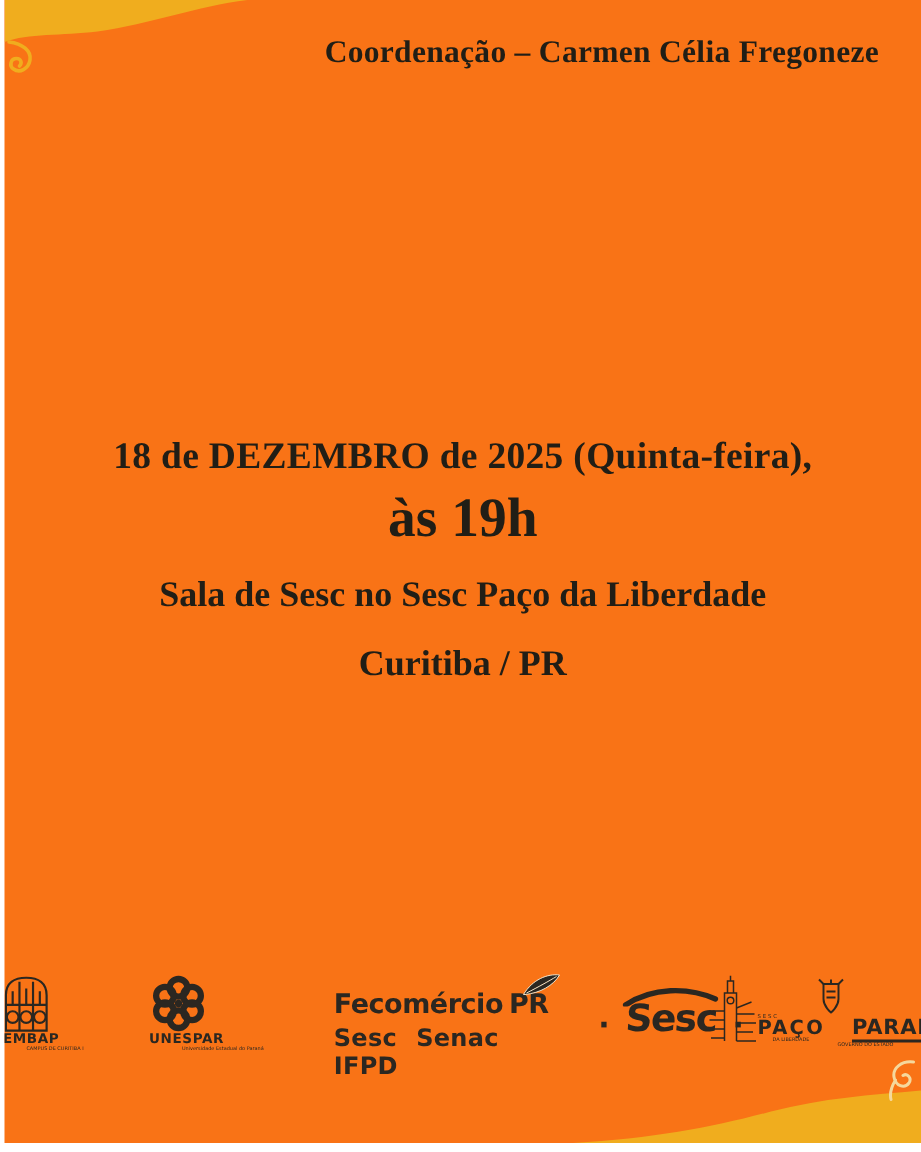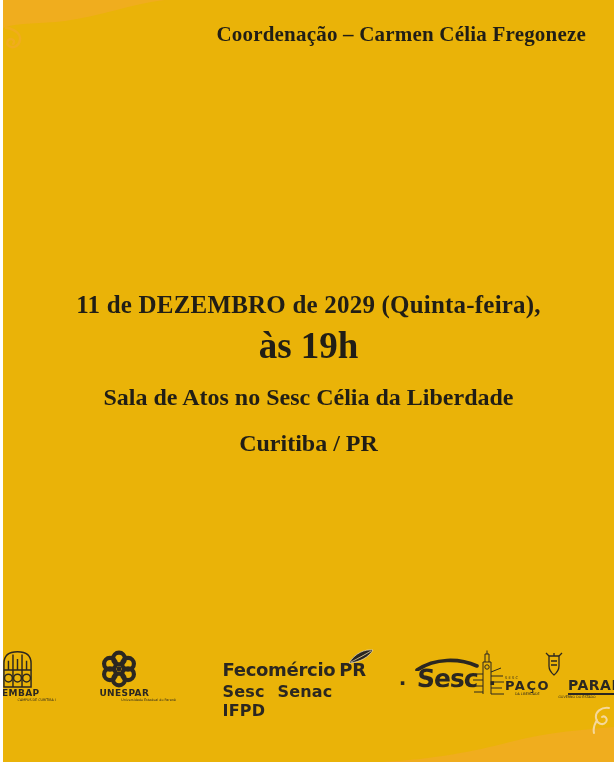--- a/index.html
+++ b/index.html
@@ -3,21 +3,21 @@
 <meta charset="utf-8">
 <style>
   html,body{margin:0;padding:0;}
   body{
     width:614px;height:768px;position:relative;background:#ffffff;
     font-family:"Liberation Serif","DejaVu Serif",serif;
     overflow:hidden;
   }
   .card{
     position:absolute;left:3px;top:0;right:0;bottom:6px;
-    background:#eab308;overflow:hidden;
+    background:#f97316;overflow:hidden;
   }
   
   .wave-tl{position:absolute;left:0;top:0;width:170px;height:50px;}
   .curl-tl{position:absolute;left:1px;top:26px;width:24px;height:26px;}
   .wave-br{position:absolute;right:0;bottom:0;width:232px;height:36px;}
   .curl-br{position:absolute;right:3px;bottom:28px;width:22px;height:28px;}
   
   .coord{
     position:absolute;top:22px;right:28px;
     font-size:21px;font-weight:bold;color:#211e16;letter-spacing:0.2px;
@@ -75,23 +75,23 @@
   <svg class="wave-br" viewBox="0 0 232 36">
     <path d="M0,36 C55,33 95,25 132,15 C167,6 198,4 232,1 V36 Z" fill="#f0ad1e"></path>
   </svg>
   <svg class="curl-br" viewBox="0 0 22 28">
     <path d="M20,2 C12,1 6,6 7,12 C8,18 14,20 17,16 C19,13 16,9 13,11 M8,14 C5,19 4,23 5,27" fill="none" stroke="#f5d89c" stroke-width="2" stroke-linecap="round"></path>
   </svg>
 
   <div class="coord">Coordenação – Carmen Célia Fregoneze</div>
 
   <div class="event">
-    <div class="date">11 de DEZEMBRO de 2029 (Quinta-feira),</div>
+    <div class="date">18 de DEZEMBRO de 2025 (Quinta-feira),</div>
     <div class="time">às 19h</div>
-    <div class="venue">Sala de Atos no Sesc Célia da Liberdade</div>
+    <div class="venue">Sala de Sesc no Sesc Paço da Liberdade</div>
     <div class="city">Curitiba / PR</div>
   </div>
 
   <div class="footer">
 
     <div class="logo embap">
       <svg width="31" height="38" viewBox="0 0 34 42">
         <g fill="none" stroke="#2b2721" stroke-width="1.6">
           <path d="M2,41 V15 C2,6 8,2 17,2 C26,2 32,6 32,15 V41 Z"></path>
           <path d="M12,5 V41 M22,5 V41 M2,22 H32"></path>

